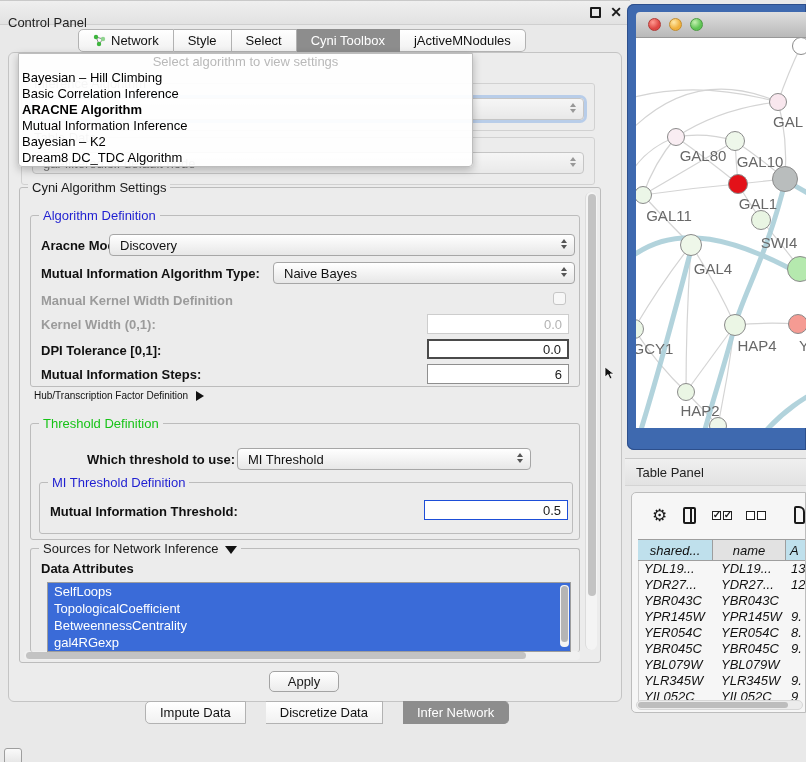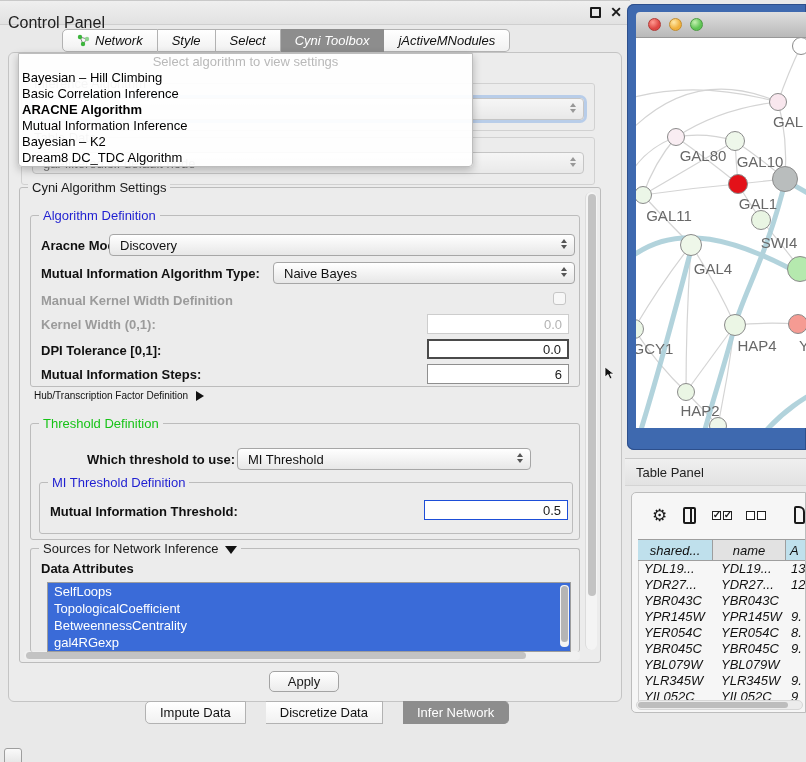--- a/index.html
+++ b/index.html
@@ -3,28 +3,28 @@
 <meta charset="utf-8">
 <style>
   * { margin:0; padding:0; box-sizing:border-box; }
   html,body { width:806px; height:762px; overflow:hidden; background:#e9e9e9;
     font-family:"Liberation Sans", sans-serif; font-size:13px; color:#1a1a1a; }
   #stage { position:relative; width:806px; height:762px; }
 
   
   .cp { position:absolute; left:0; top:8; width:630px; height:728px; background:#e9e9e9; border-top:1px solid #c9c9c9; }
   .cp-titlebar { position:absolute; left:0; top:0; width:100%; height:24px; display:flex; align-items:center; padding:0 8px; background:linear-gradient(#efefef,#e2e2e2); border-bottom:1px solid #cfcfcf; }
-  .cp-title { font-size:16px; color:#222;margin-top:20px; }
+  .cp-title { font-size:13px; color:#222;margin-top:20px; }
   .cp-tb-icons { margin-left:auto; display:flex; gap:9px; align-items:center; }
   .float-ic { width:11px; height:11px; border:2px solid #1a1a1a; border-radius:1px; }
   .close-ic { font-size:14px; font-weight:bold; color:#1a1a1a; line-height:11px; }
 
   
   .tabs { position:absolute; display:flex; height:23px; }
-  .cp-tabs { left:62px; top:28px;font-style:italic; }
+  .cp-tabs { left:78px; top:28px; }
   .tab { display:flex; align-items:center; gap:5px; padding:0 14px; border:1px solid #b2b2b2; border-left:none;
         background:linear-gradient(#ffffff,#f1f1f1); font-size:13px; color:#111; white-space:nowrap; }
   .tab:first-child { border-left:1px solid #b2b2b2; border-radius:5px 0 0 5px; }
   .tab:last-child { border-radius:0 5px 5px 0; }
   .tab.sel { background:#8d8d8d; color:#fff; border-color:#8d8d8d; }
 
   
   .card { position:absolute; left:8px; top:51px; width:614px; height:650px; background:#ececec; border:1px solid #c4c4c4; border-radius:6px; }
 
   

